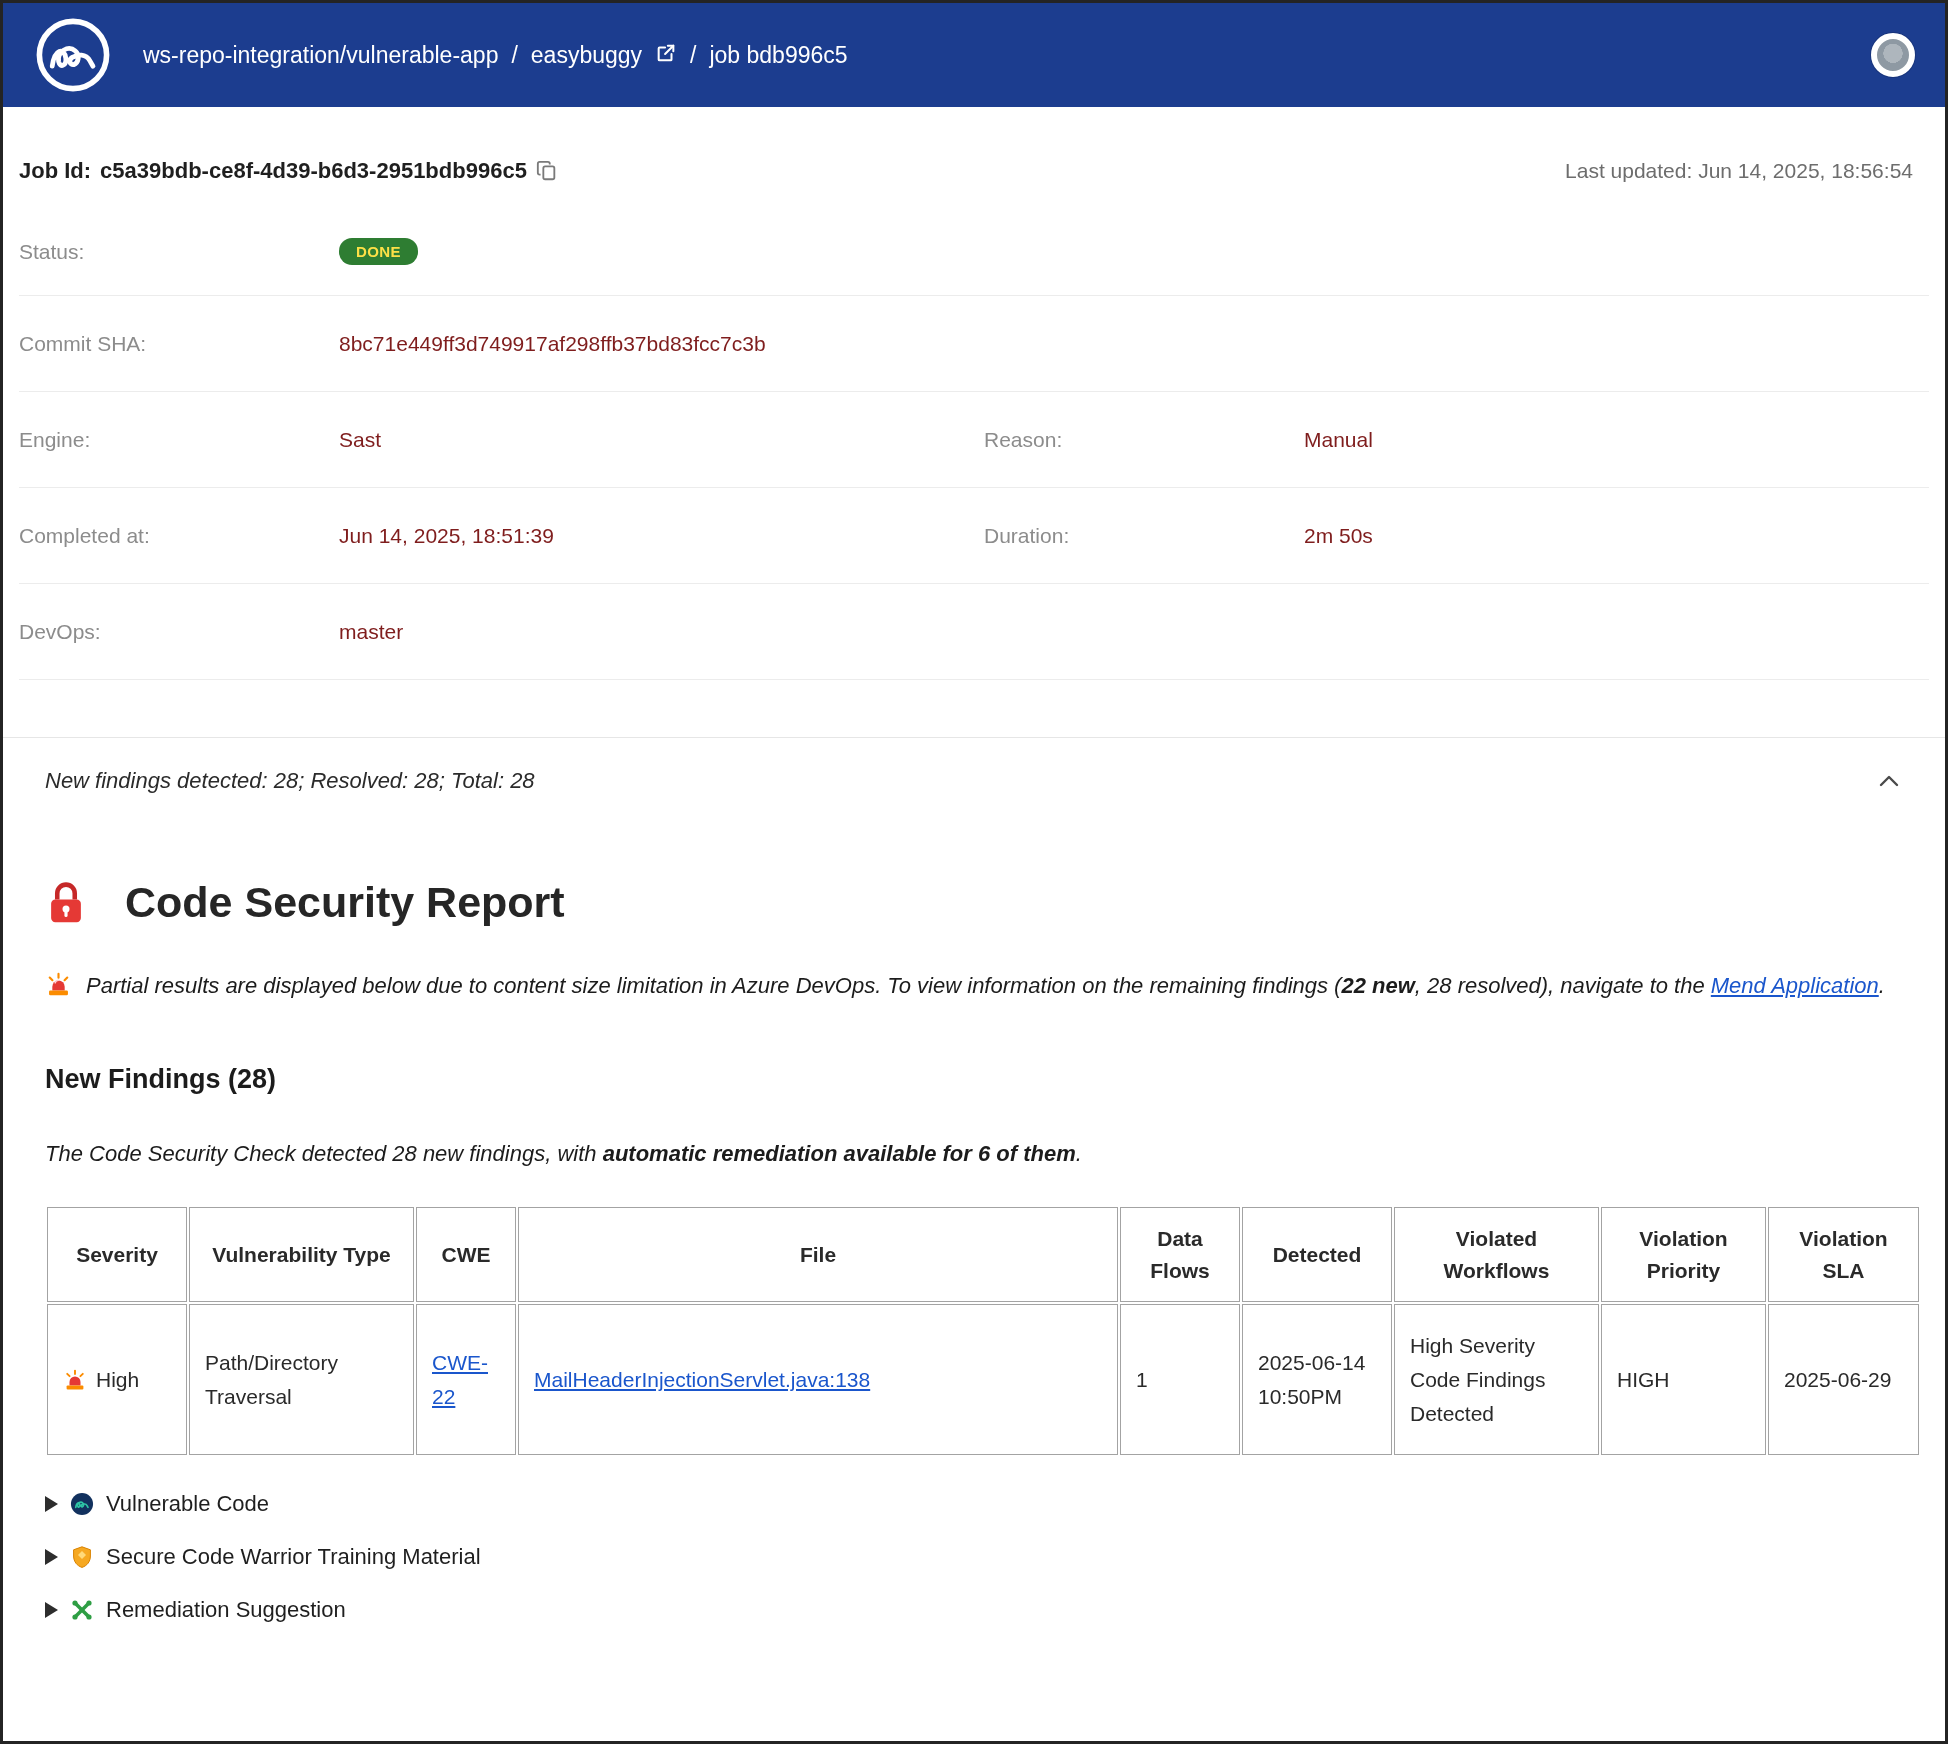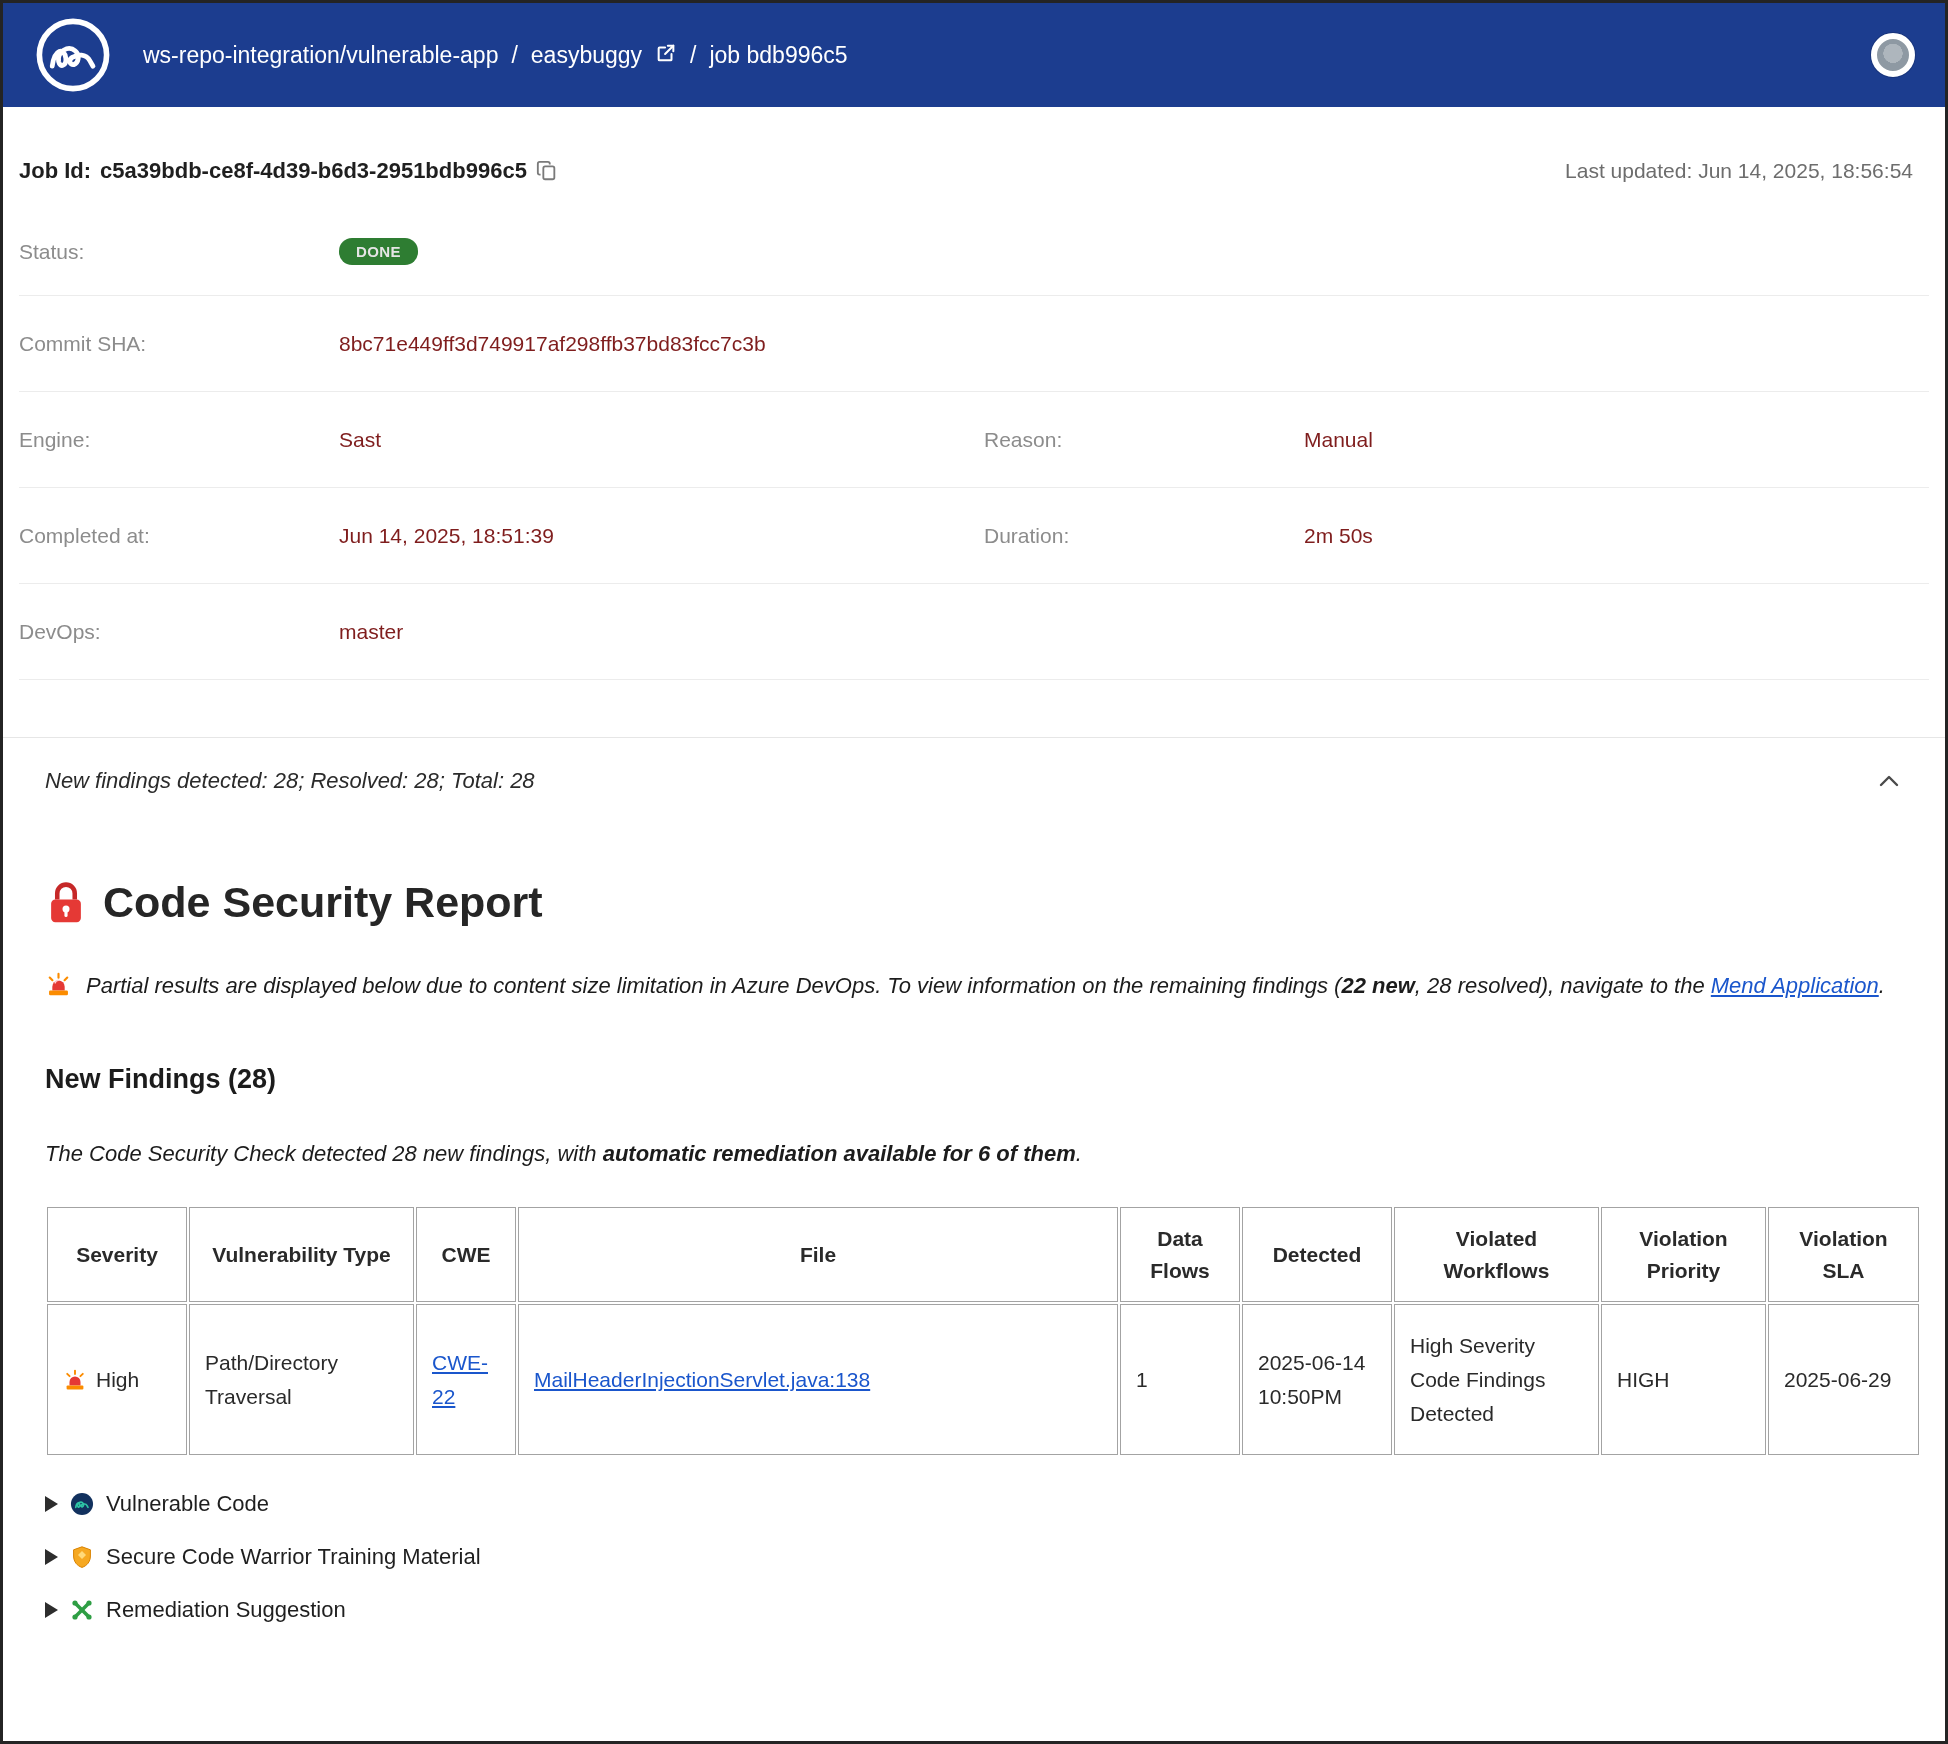--- a/index.html
+++ b/index.html
@@ -44,37 +44,37 @@
   .last-updated{font-size:21px;color:#6d6d6d;padding-right:16px;}
   .field-row{
     display:grid;grid-template-columns:320px 645px 320px 1fr;
     align-items:center;min-height:96px;border-bottom:1px solid #ececec;
     font-size:21px;
   }
   .field-row.short{min-height:88px;}
   .flabel{color:#8c8c8c;}
   .fvalue{color:#7f1d1d;}
   .badge{
-    display:inline-block;background:var(--done-badge-bg);color:#e5e5e5;
+    display:inline-block;background:var(--done-badge-bg);color:#fde047;
     font-size:15px;font-weight:bold;letter-spacing:.4px;
     padding:5px 17px;border-radius:13px;
   }
   
   .summary-bar{
     margin-top:42px;border-top:1px solid #e6e6e6;
     padding:30px 42px 26px 42px;
     display:flex;justify-content:space-between;align-items:center;
     font-size:22px;color:#2b2b2b;font-style:italic;
   }
   .chevron-btn{background:none;border:none;cursor:pointer;padding:4px;display:flex;}
   .chevron-btn svg{width:20px;height:14px;}
   
   .report{padding:0 42px;}
   .report-title{
-    display:flex;align-items:center;gap:16px;
+    display:flex;align-items:center;gap:38px;
     font-size:43px;font-weight:bold;color:#262626;margin:58px 0 0;
   }
   .report-title .lock svg{width:42px;height:46px;display:block;}
   .notice{
     margin-top:40px;font-size:22px;font-style:italic;color:#1c1c1c;
     line-height:1.7;max-width:1860px;
   }
   .notice .siren{display:inline-block;vertical-align:-5px;margin-right:14px;}
   .notice .siren svg{width:27px;height:27px;display:block;}
   .notice b{font-weight:bold;margin-top:25px;}

